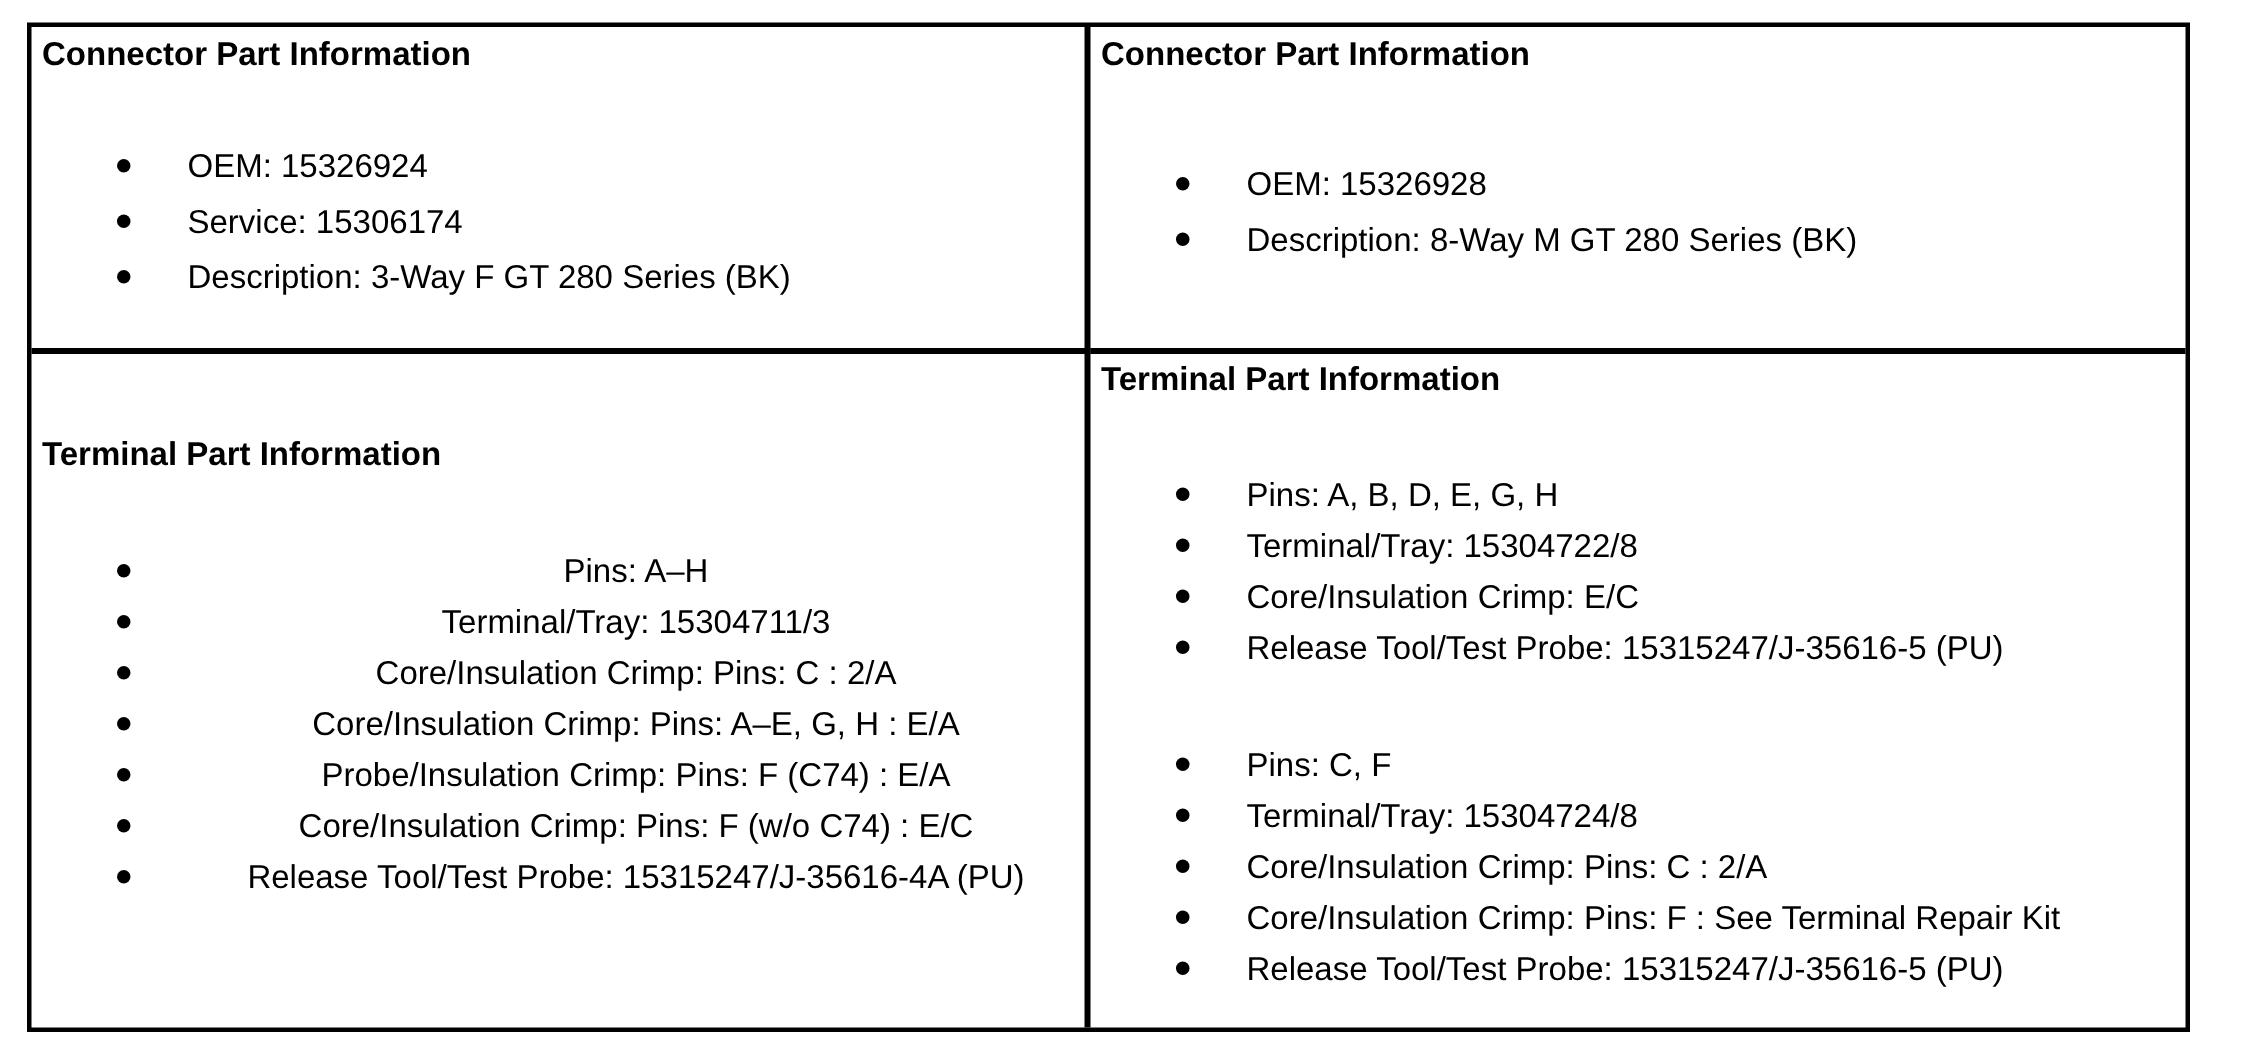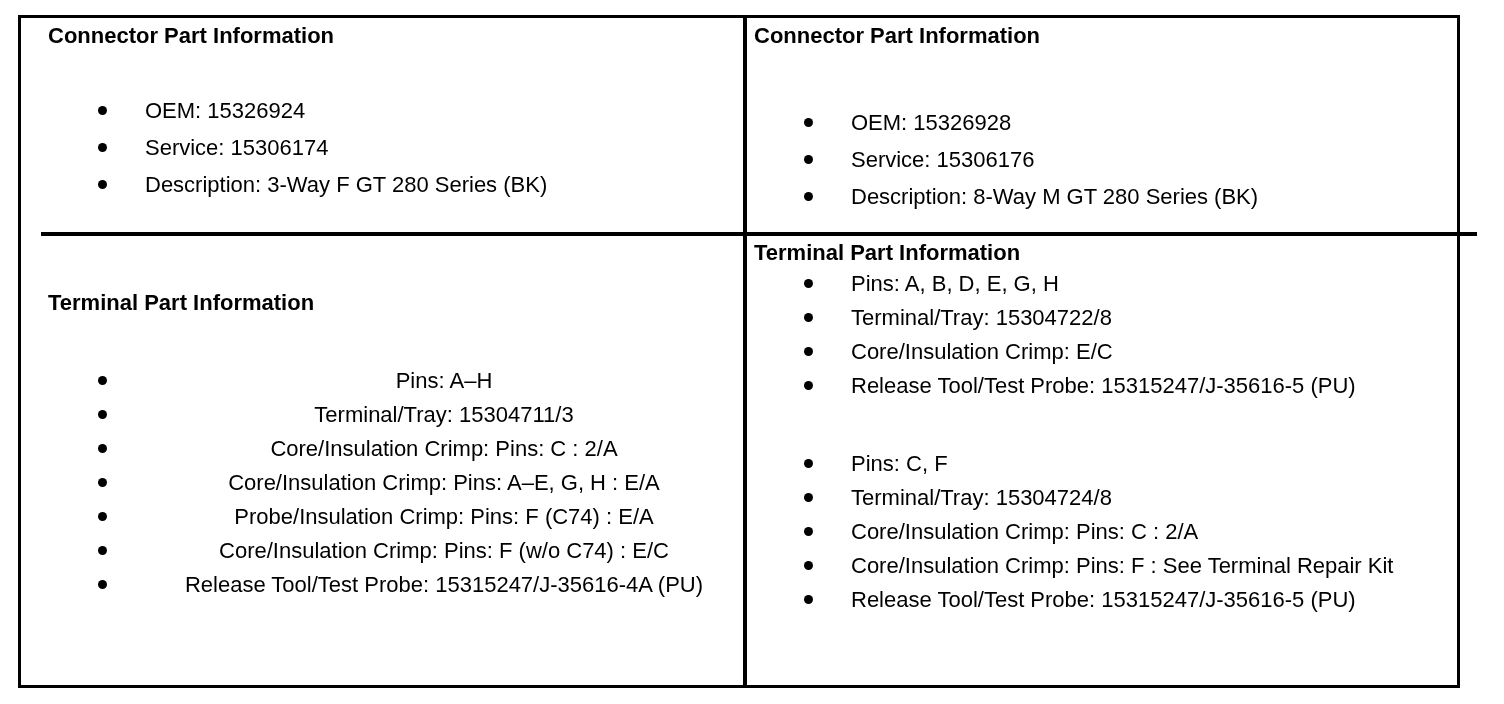--- a/index.html
+++ b/index.html
@@ -15,21 +15,20 @@
     position: absolute;
     left: 18px;
     top: 15px;
     width: 1442px;
     height: 673px;
     border: 3px solid #000000;
     background: #ffffff;
     display: grid;
     grid-template-columns: 706px 730px;
     grid-template-rows: 218px 449px;
-    padding-left: 20px;
   }
   .cell {
     position: relative;
     overflow: visible;
   }
   .cell.col-left  { border-right: 4px solid #000000; }
   .cell.row-top   { border-bottom: 4px solid #000000; }
 
   .cell-title {
     font-size: 22px;
@@ -40,21 +39,21 @@
   }
   .cell.row-top .cell-title { margin-top: 4px; }
 
   .cell-tl .bullets { margin-top: 42px; }
   .cell-tr .bullets { margin-top: 54px; }
 
   .cell-bl .cell-title { margin-top: 53px; }
   .cell-bl .bullets { margin-top: 47px; text-align: center; }
 
   .cell-br .cell-title { margin-top: 3px; }
-  .cell-br .bullets.group-first  { }
+  .cell-br .bullets.group-first  { margin-top: 46px; }
   .cell-br .bullets.group-second { margin-top: 44px; }
 
   ul.bullets {
     list-style: none;
   }
   ul.bullets li {
     position: relative;
     padding-left: 104px;
     font-size: 22px;
     line-height: 37px;
@@ -84,21 +83,20 @@
         <li>OEM: 15326924</li>
         <li>Service: 15306174</li>
         <li>Description: 3-Way F GT 280 Series (BK)</li>
       </ul>
   </div>
 
   <div class="cell row-top cell-tr">
     <div class="cell-title">Connector Part Information</div>
     <ul class="bullets">
         <li>OEM: 15326928</li>
-        <li>Service: 15306176</li>
         <li>Description: 8-Way M GT 280 Series (BK)</li>
       </ul>
   </div>
 
   <div class="cell row-bottom col-left cell-bl">
     <div class="cell-title">Terminal Part Information</div>
     <ul class="bullets">
         <li>Pins: A–H</li>
         <li>Terminal/Tray: 15304711/3</li>
         <li>Core/Insulation Crimp: Pins: C : 2/A</li>

